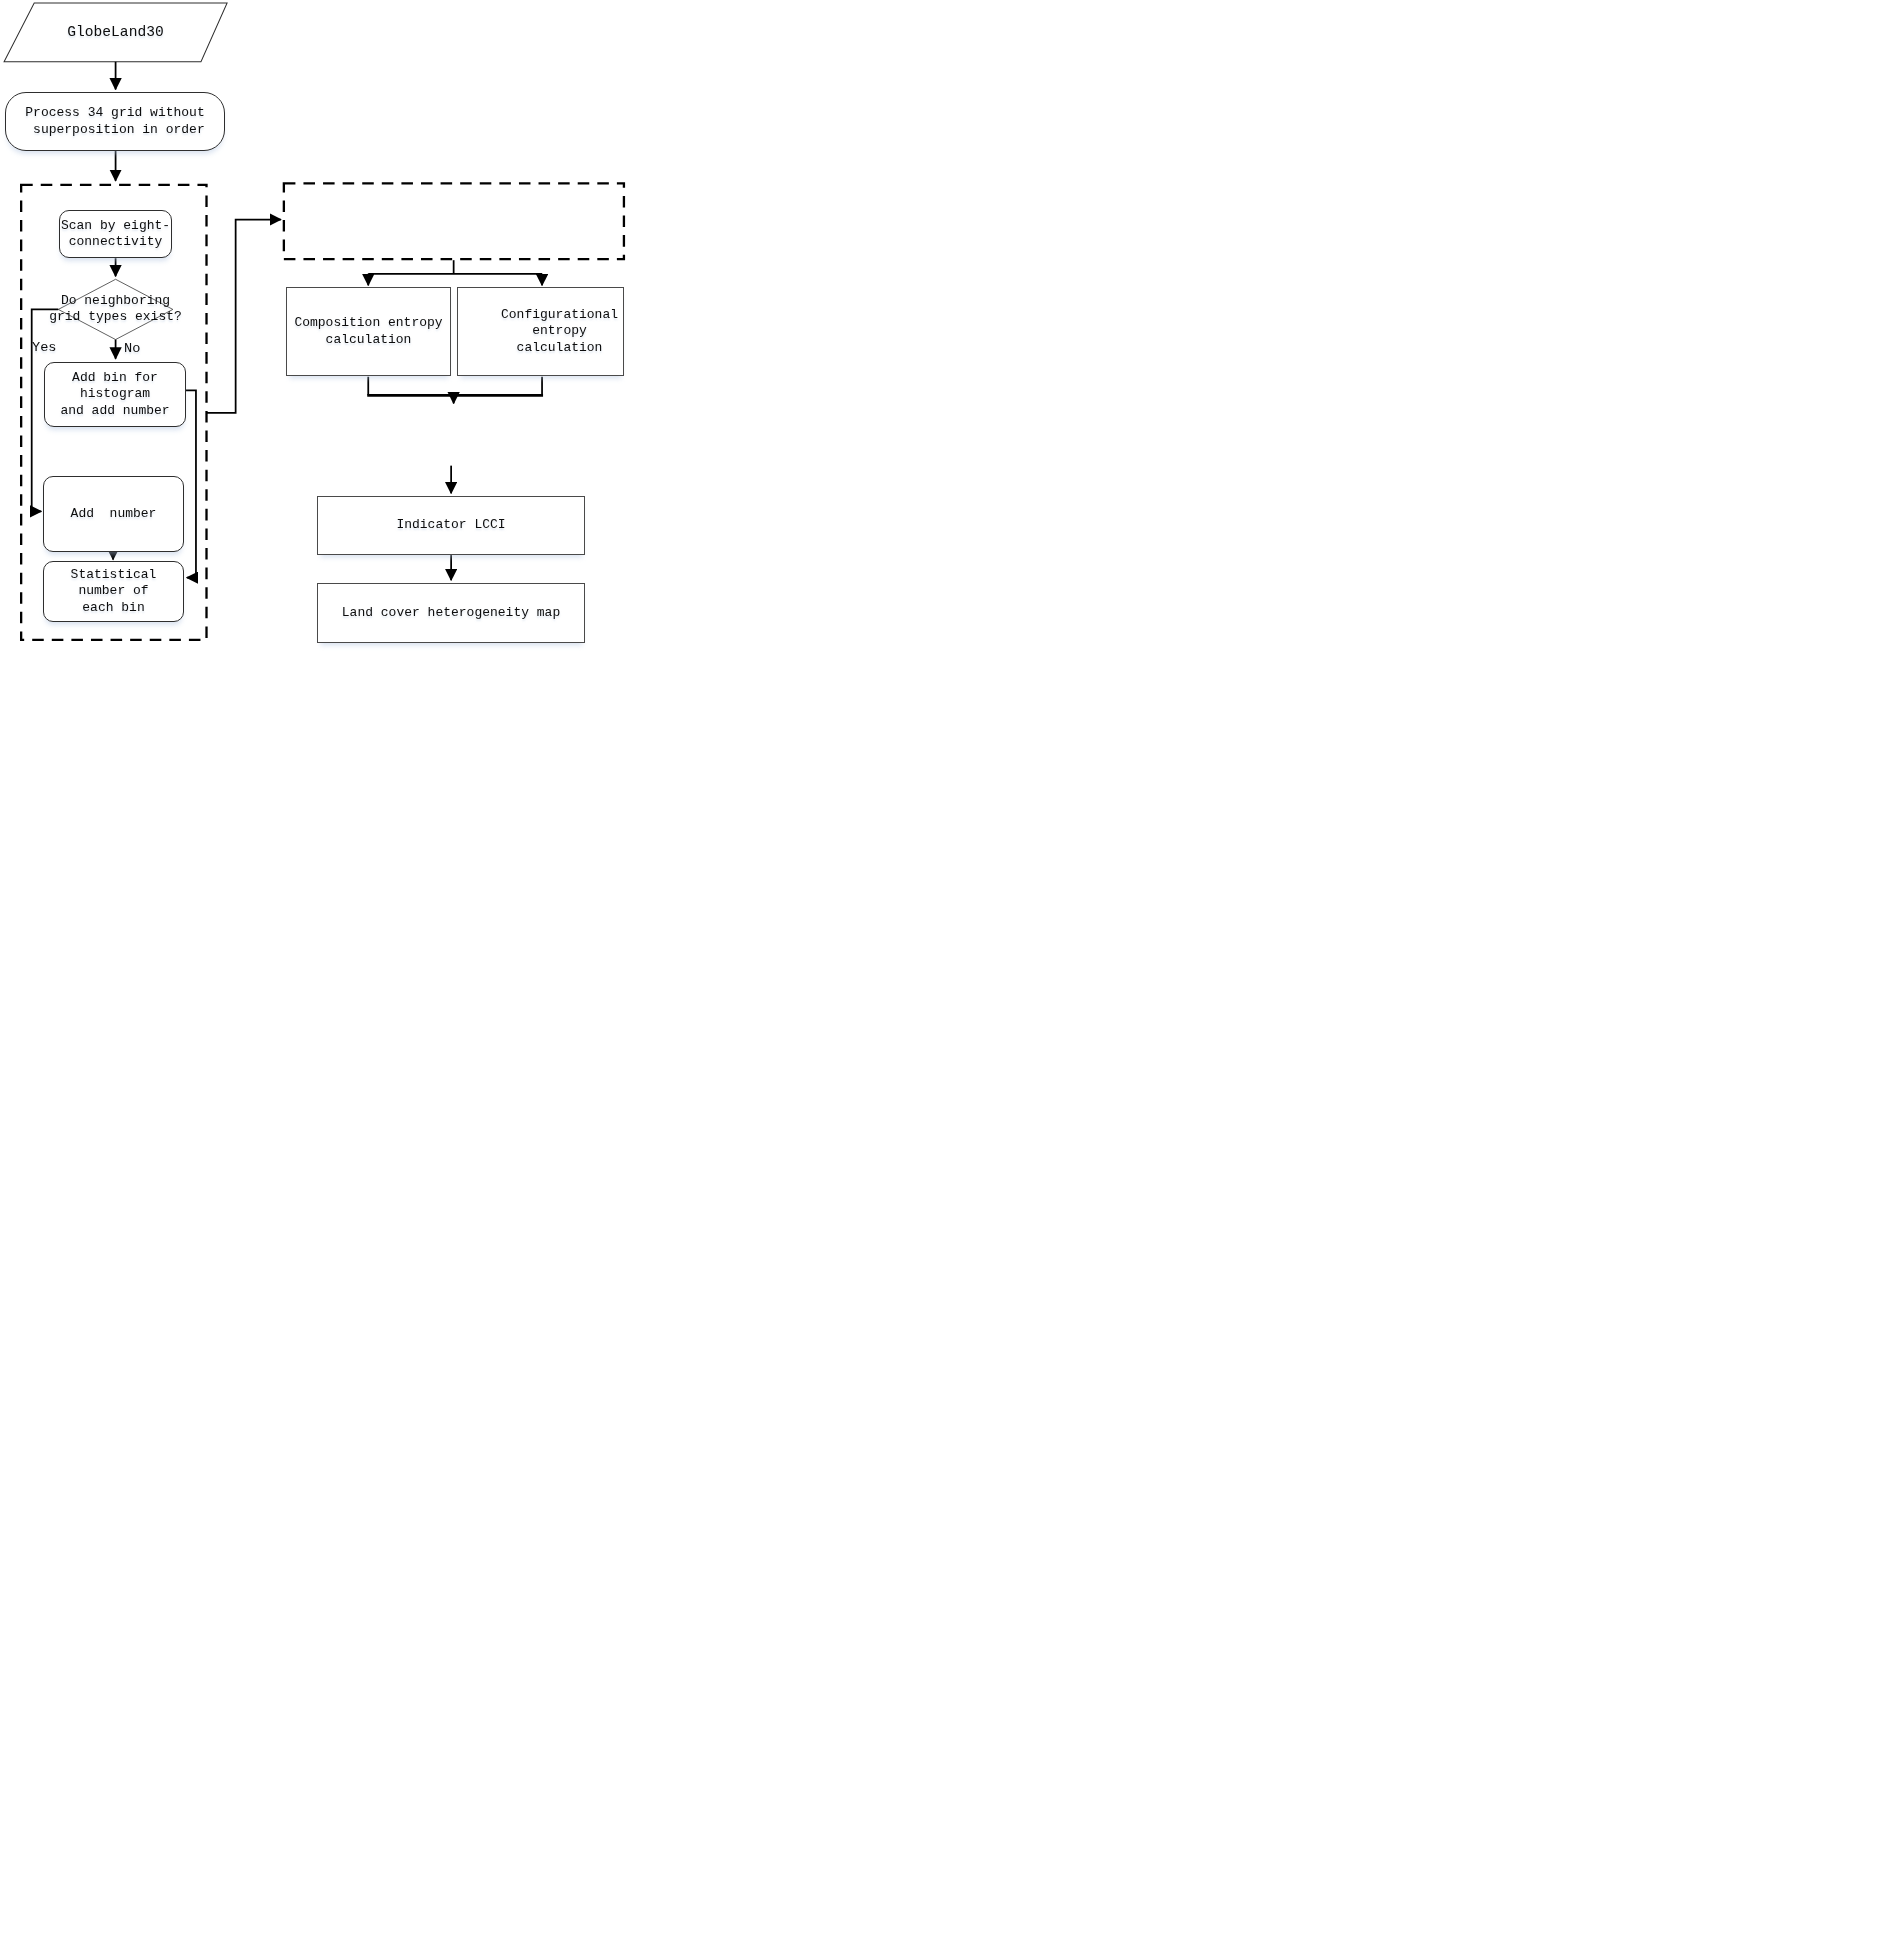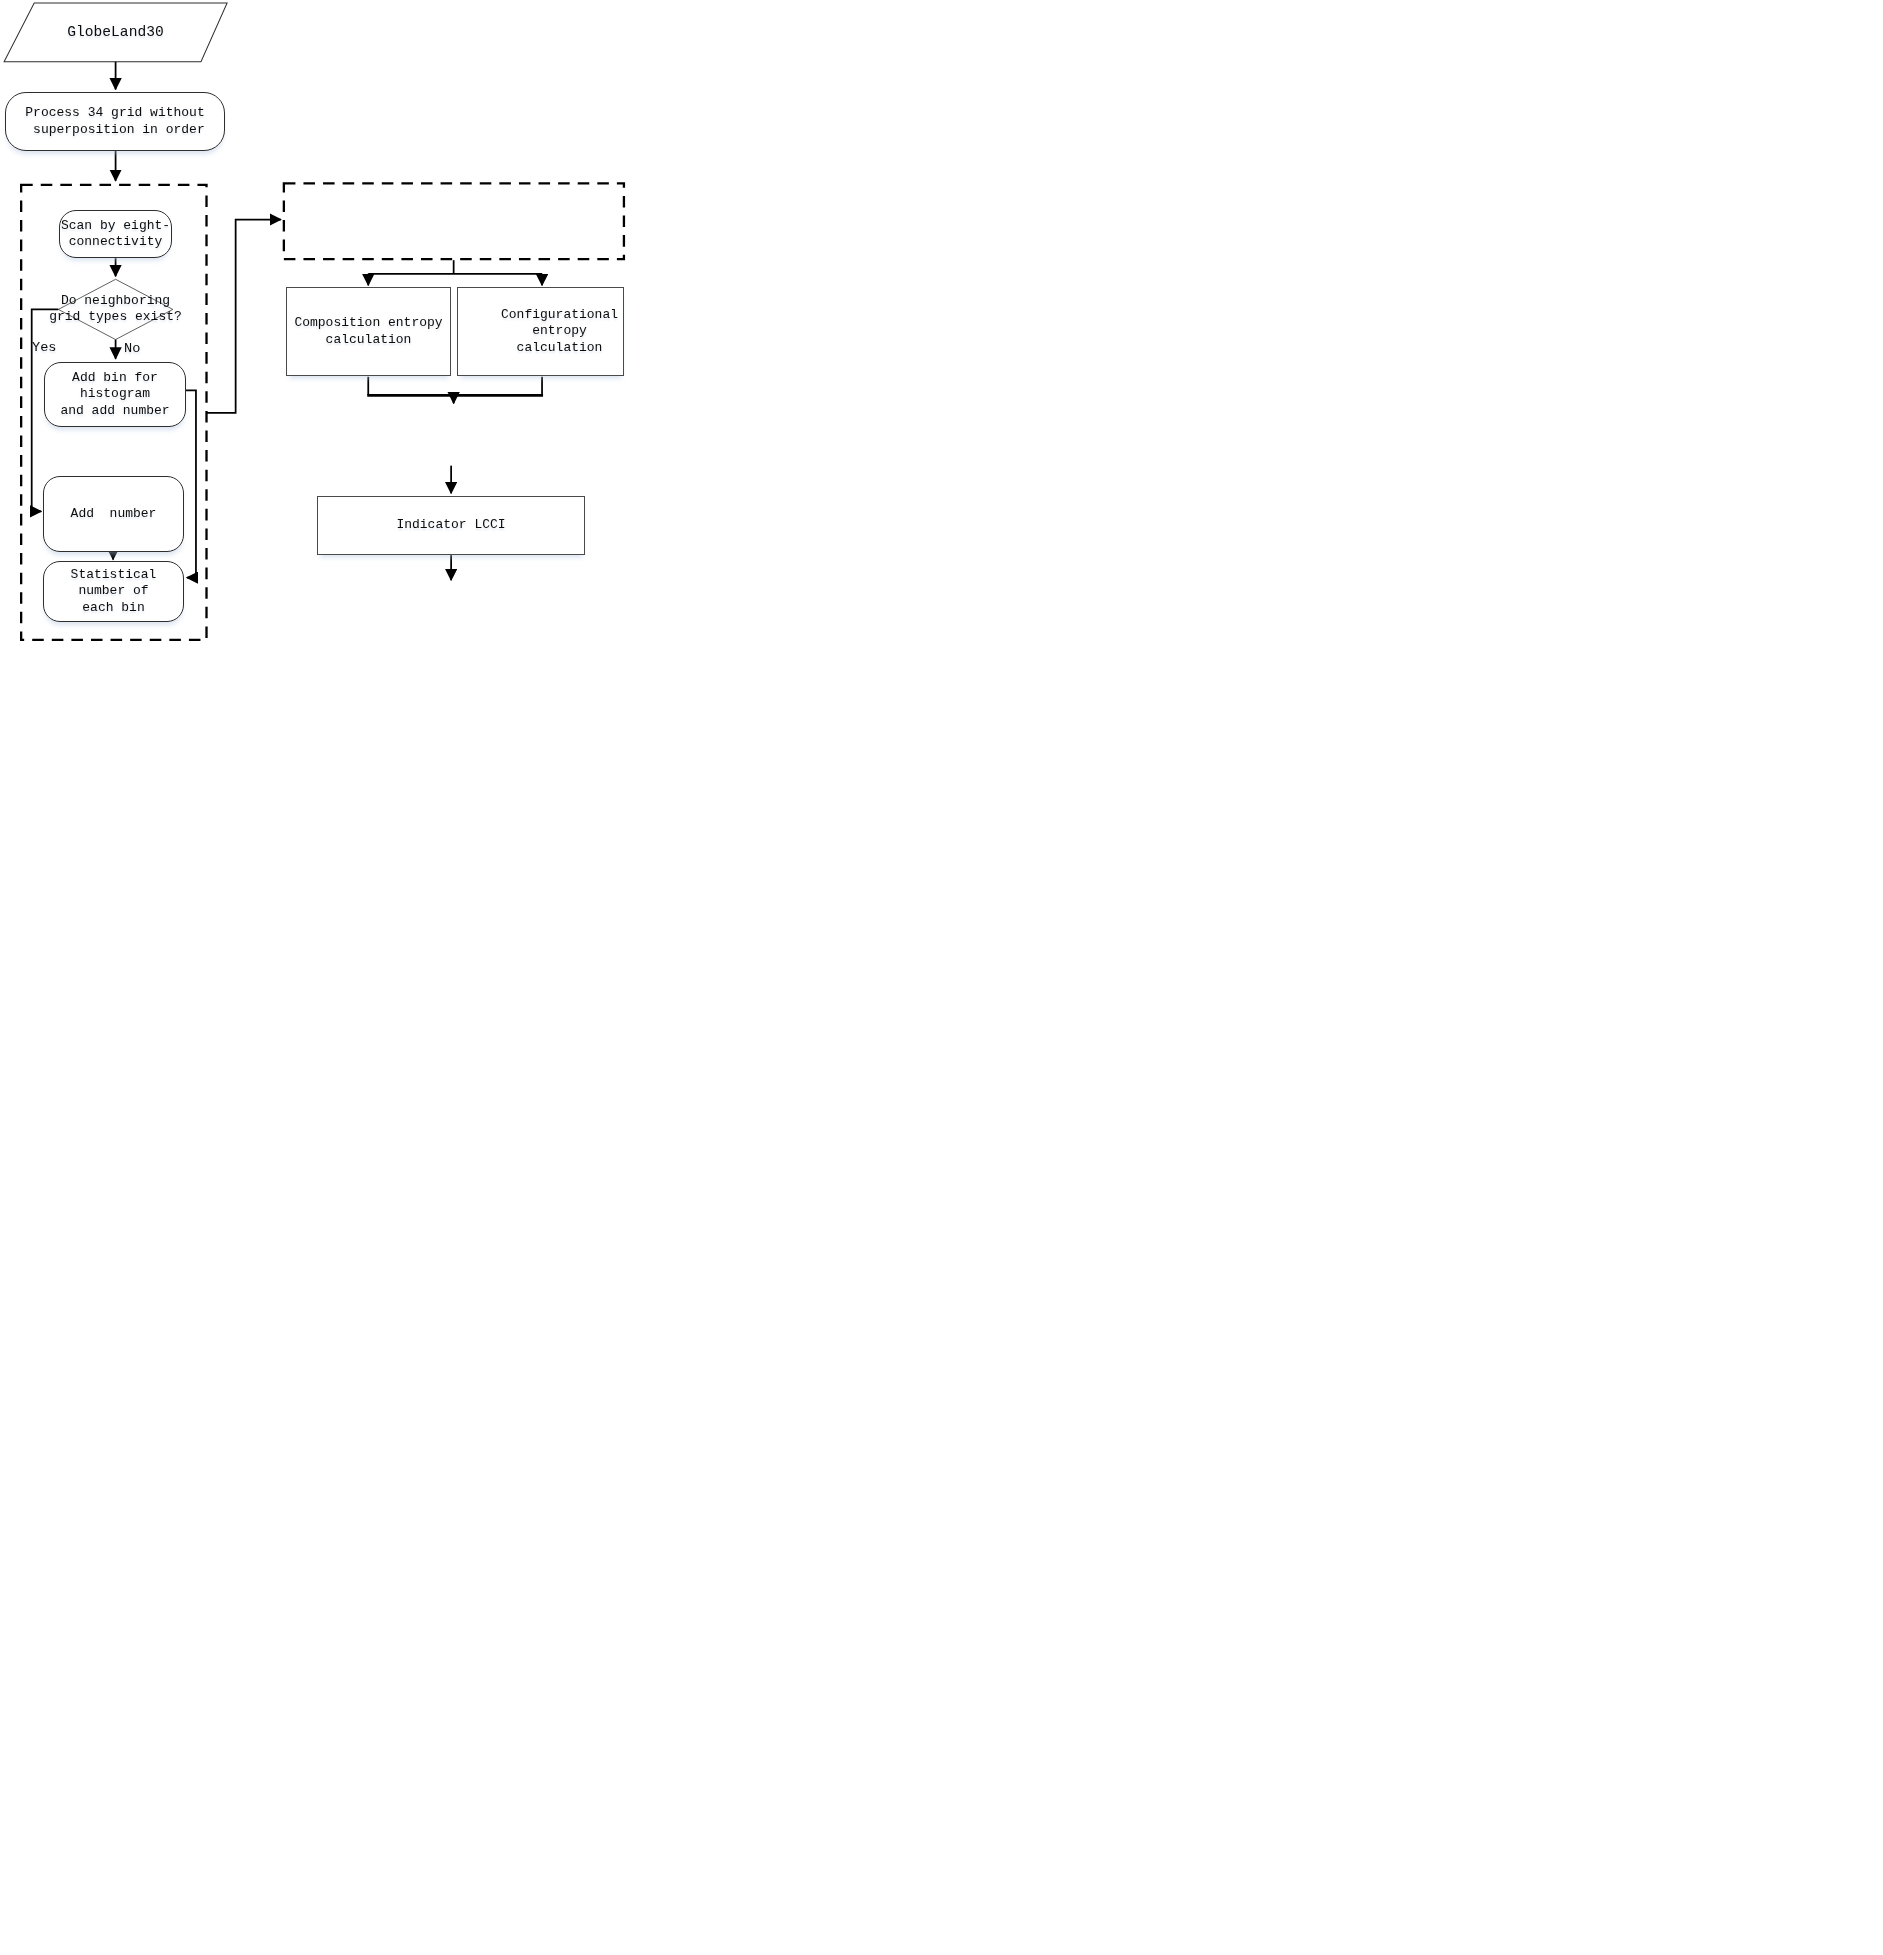--- a/index.html
+++ b/index.html
@@ -27,21 +27,21 @@
     display: flex;
     align-items: center;
     justify-content: center;
     text-align: center;
     background: #ffffff;
     box-sizing: border-box;
     box-shadow: 0 5px 5px -2.5px rgba(173, 192, 221, 0.45);
   }
   .rounded {
     border: 1px solid #2e2e2e;
-    border-radius: 17px;
+    border-radius: 10px;
   }
   .rounded-big {
     border: 1px solid #2e2e2e;
     border-radius: 21px;
   }
   .rect {
     border: 1px solid #4a4a4a;
   }
   .label {
     white-space: pre-wrap;
@@ -156,15 +156,18 @@
   <div class="node rect" style="left:457px; top:287px; width:167px; height:89px;padding-left:38px;">
     <span class="label">Configurational entropy
 calculation</span>
   </div>
 
 
   <div class="node rect" style="left:317px; top:496px; width:268px; height:59px;">
     <span class="label">Indicator LCCI</span>
   </div>
 
+  <div class="node rect" style="left:317px; top:583px; width:268px; height:60px;">
+    <span class="label">Land cover heterogeneity map</span>
+  </div>
 
 </div>
 
 
 </body></html>

